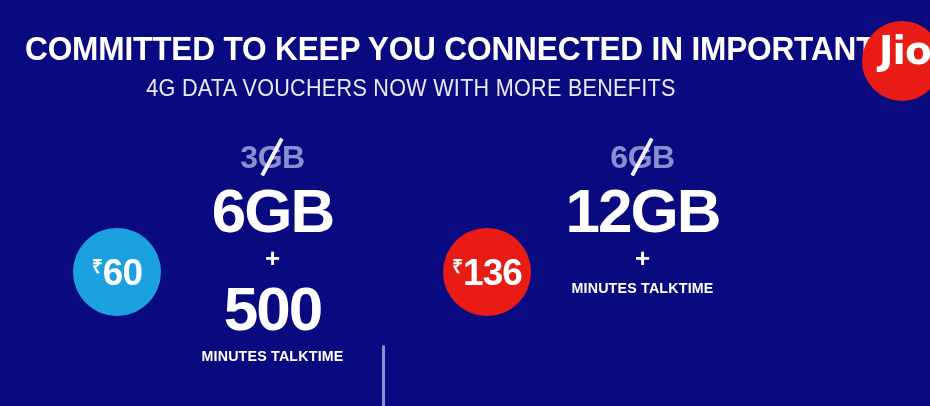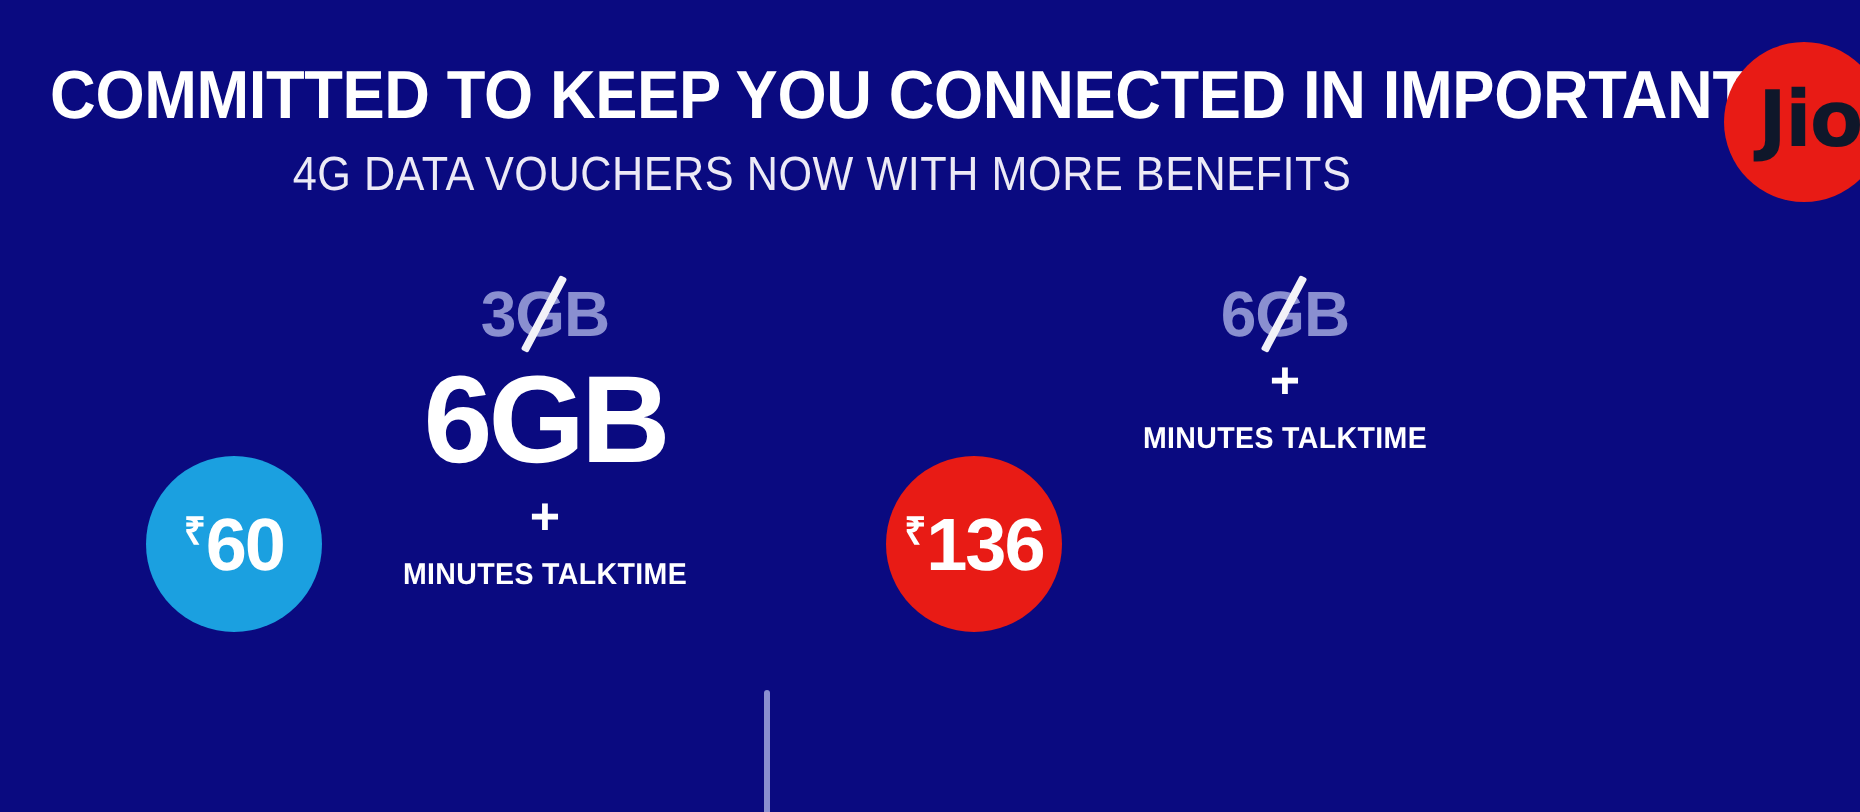--- a/index.html
+++ b/index.html
@@ -58,22 +58,22 @@
     top: 21px;
     width: 80px;
     height: 80px;
     border-radius: 50%;
     background: #e81b15;
   }
 
   .jio-logo .wordmark {
     position: absolute;
     left: 17px;
-    top: 19px;
-    color: #0f172a;
+    top: 9px;
+    color: #ffffff;
     font-size: 39px;
     font-weight: bold;
     letter-spacing: -1px;
     line-height: 42px;
     font-family: "DejaVu Sans", sans-serif;
   }
 
   
   .offers {
     position: absolute;
@@ -221,39 +221,41 @@
         </span>
       </div>
 
       <div class="stack">
         <div class="old-value">
           <span>3GB</span>
           <span class="slash"></span>
         </div>
         <div class="big-value">6GB</div>
         <div class="plus">+</div>
+        <div class="big-value">500</div>
         <div class="caption">MINUTES TALKTIME</div>
       </div>
     </div>
 
     <div class="divider"></div>
 
     <div class="offer right">
 
       <div class="badge red">
         <span class="amount">
           <span class="rupee">₹</span>
             <span>136</span>
         </span>
       </div>
 
       <div class="stack">
         <div class="old-value">
           <span>6GB</span>
           <span class="slash"></span>
         </div>
+        <div class="big-value">12GB</div>
         <div class="plus">+</div>
         <div class="caption">MINUTES TALKTIME</div>
       </div>
     </div>
 
   </div>
 </div>
 
 </body></html>

